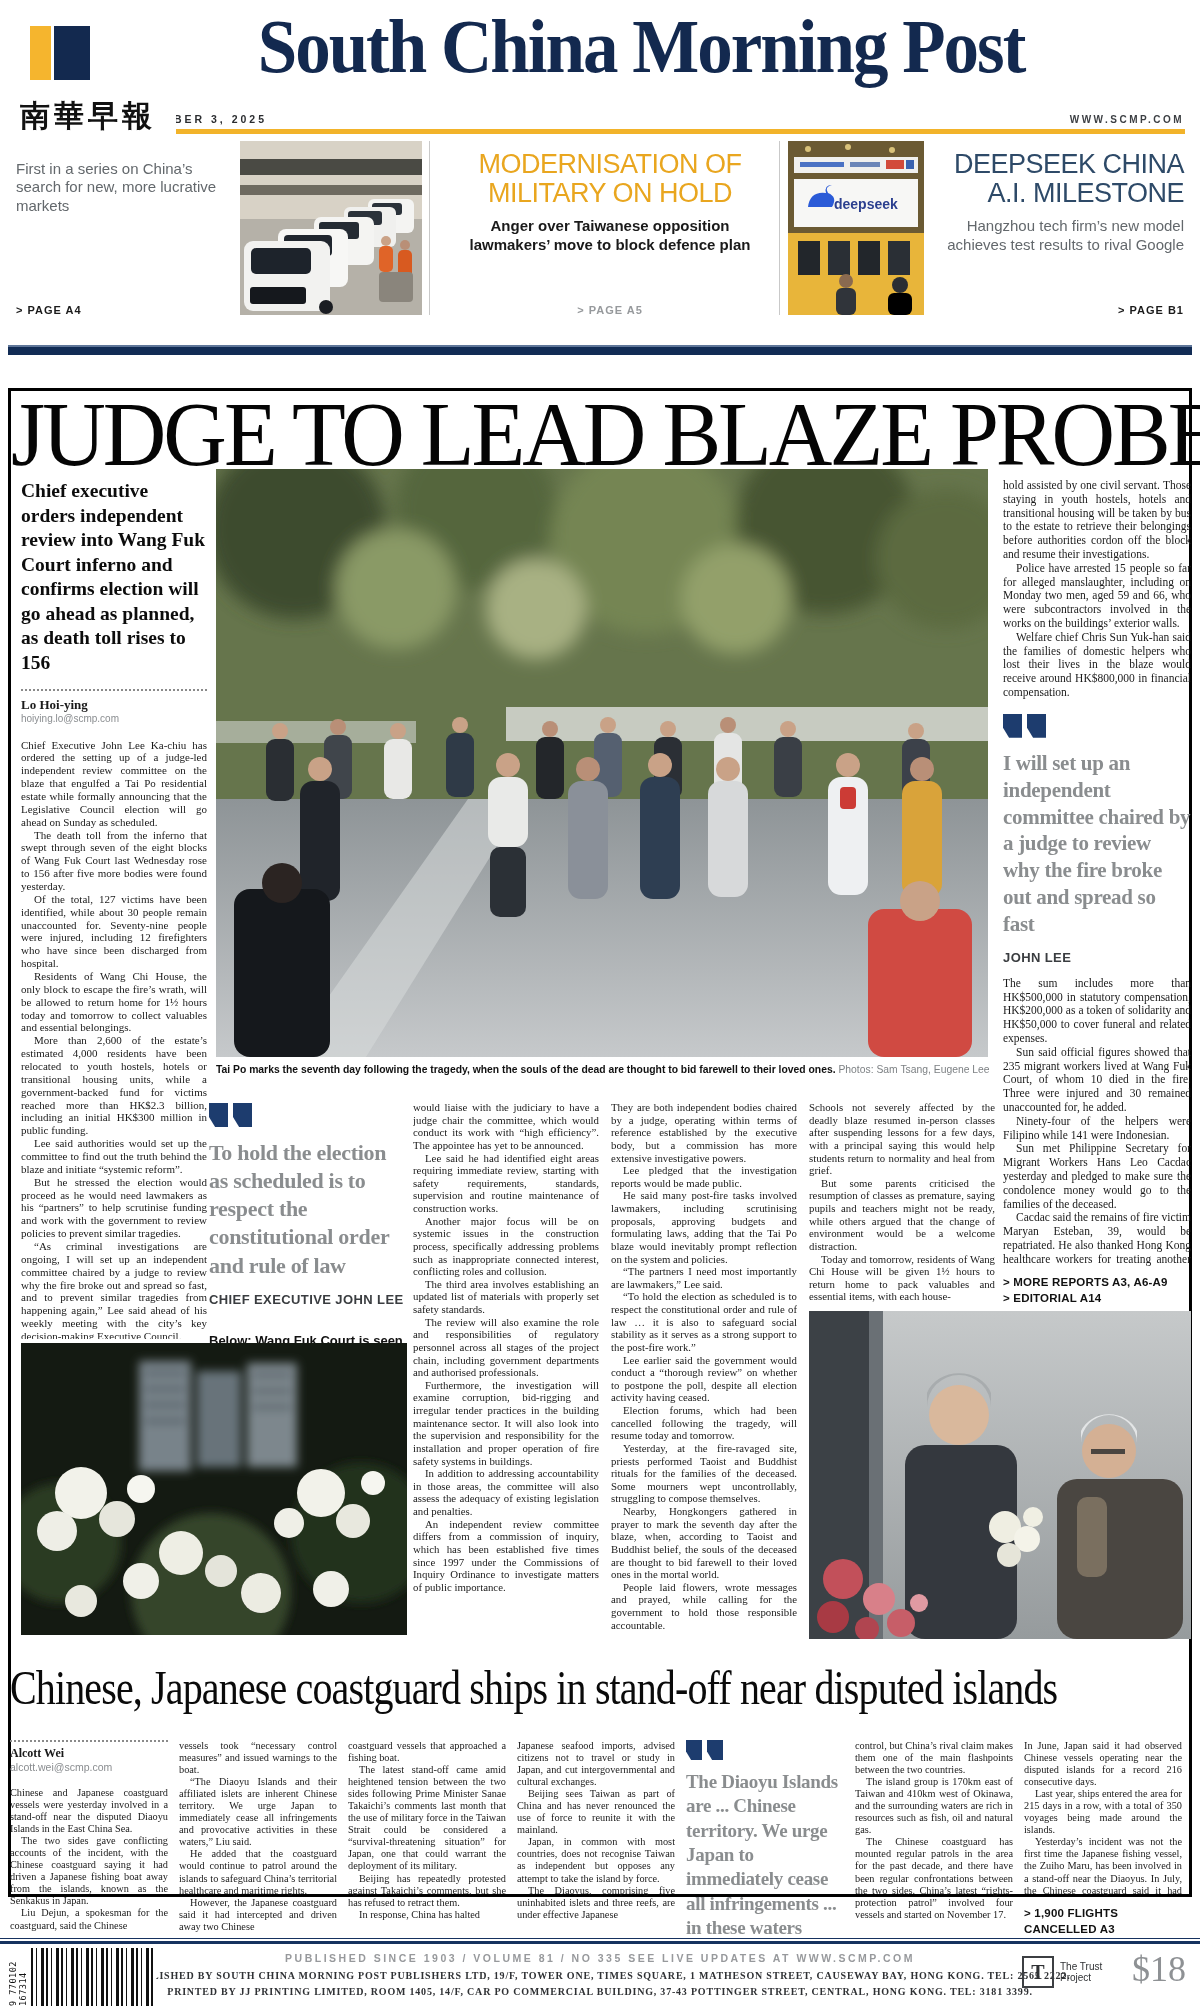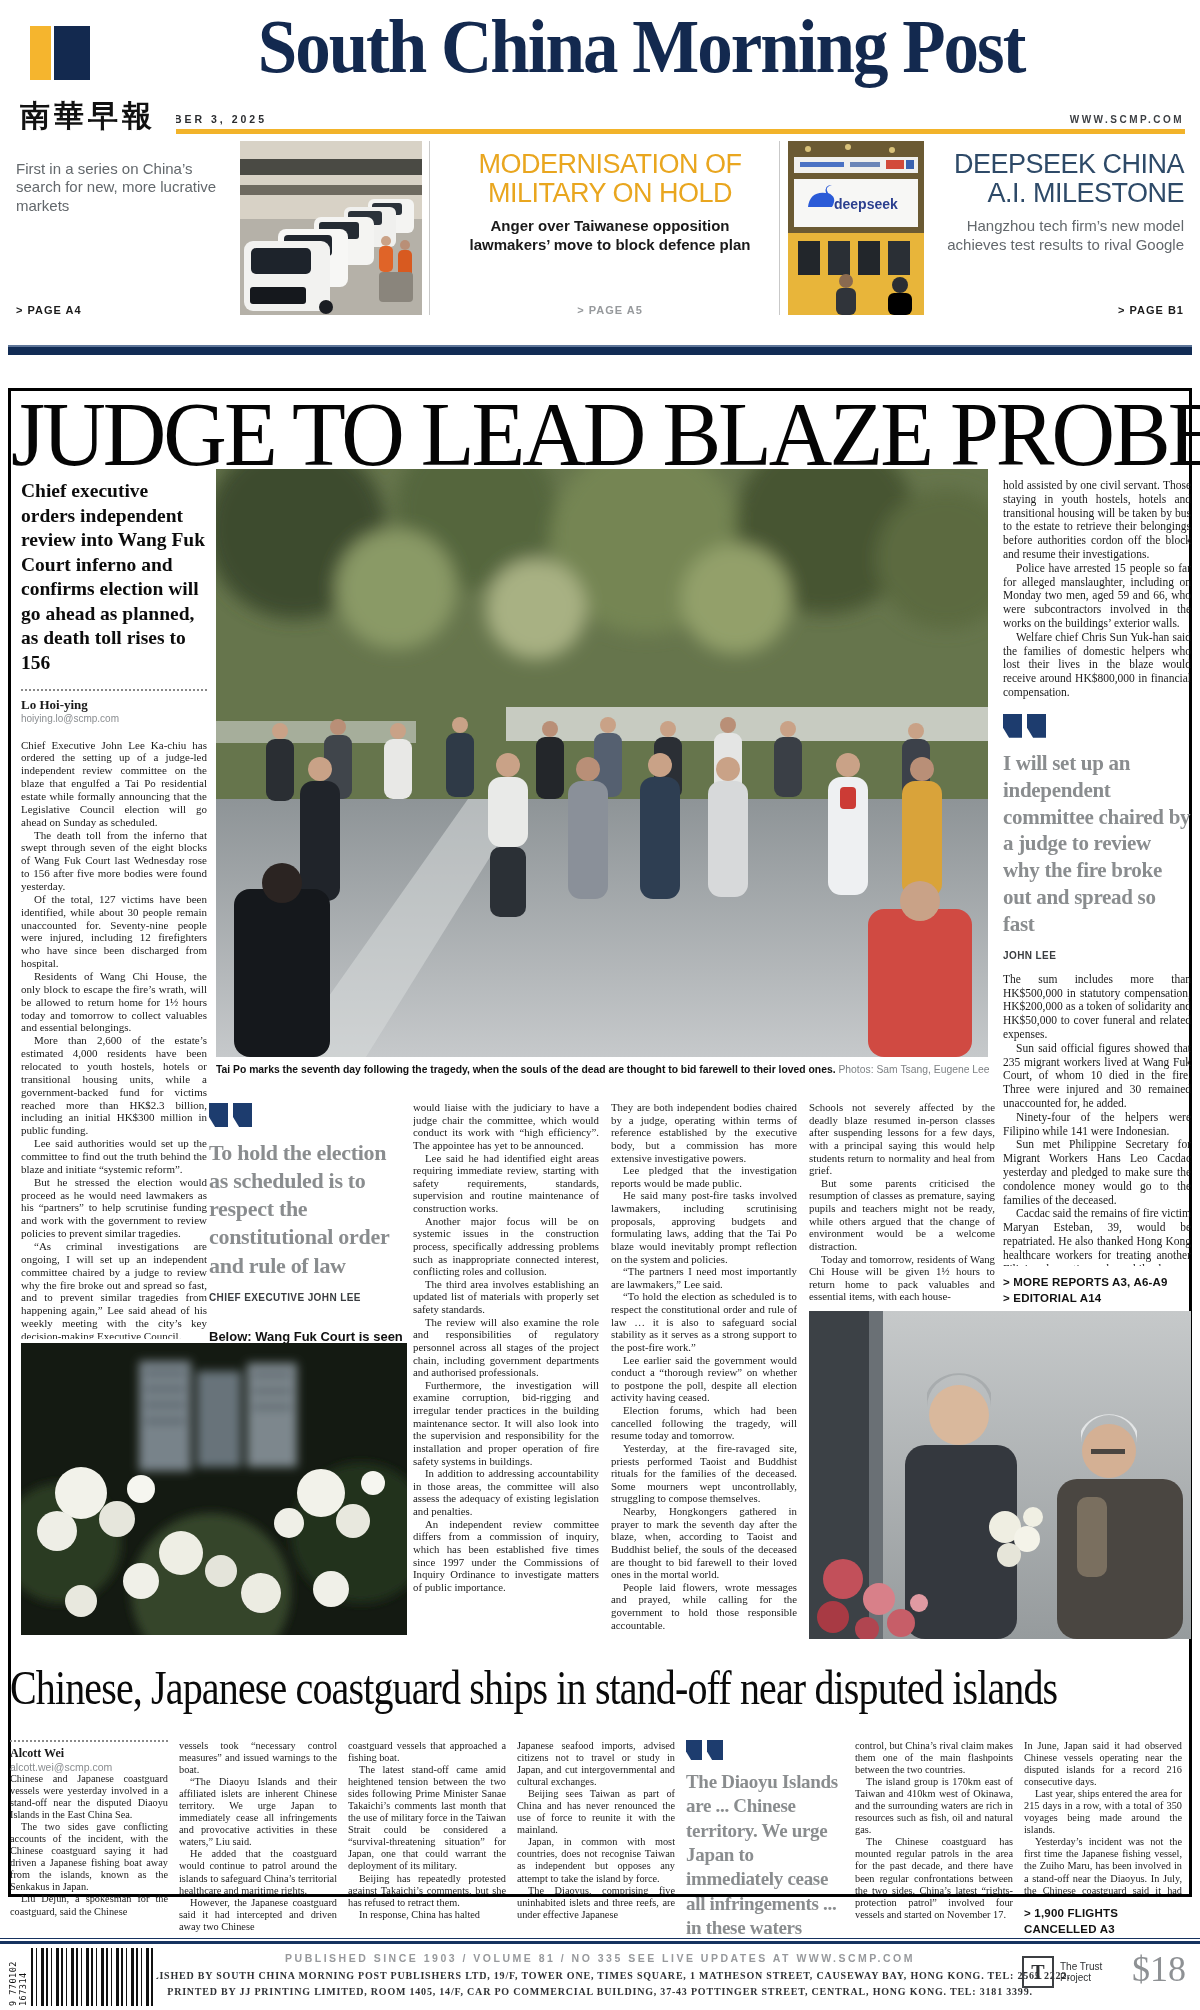--- a/index.html
+++ b/index.html
@@ -70,21 +70,21 @@
   .main-photo { position:absolute; left:205px; top:78px; width:772px; height:588px; }
   .main-caption { position:absolute; left:205px; top:672px; width:772px; height:22px; overflow:visible;
                   font-family:"Liberation Sans",sans-serif; font-weight:700; font-size:11.5px;
                   white-space:nowrap; transform:scaleX(.9); transform-origin:left; color:#111; }
   .main-caption .credit { font-weight:400; color:#7d8184; }
 
   .qm { display:inline-block; width:19px; height:24px; background:#1d3c6e; margin-right:5px;
         clip-path:polygon(0 0,100% 0,100% 100%,32% 100%,0 58%); }
   .pullquote .qtext { font-family:"Liberation Serif",serif; font-weight:700; font-size:22px;
                       line-height:1.28; color:#8a8d8f; margin-top:8px; letter-spacing:-0.3px; }
-  .pullquote .attr { font-family:"Liberation Sans",sans-serif; font-weight:700; font-size:10px;
+  .pullquote .attr { font-family:"Liberation Sans",sans-serif; font-weight:700; font-size:13px;
                      letter-spacing:.4px; color:#3a3d40; margin-top:12px; }
   .below-cap { font-family:"Liberation Sans",sans-serif; font-weight:700; font-size:13px;
                line-height:1.3; color:#111; margin-top:26px; }
 
   .col6 { display:flex; flex-direction:column; }
   .col6 .pq2 .qtext { font-size:21px; }
   .col6 .mid { flex:1; overflow:hidden; margin-top:12px; }
   .links { margin-top:auto; padding-top:8px; }
   .plink { font-family:"Liberation Sans",sans-serif; font-weight:700; font-size:11.5px;
            letter-spacing:.2px; color:#111; line-height:1.45; }
@@ -95,21 +95,21 @@
   
   .sec-headline { position:absolute; left:10px; top:1660px; width:1340px;
                   font-family:"Liberation Serif",serif; font-size:46px; letter-spacing:-1px;
                   color:#0a0a0a; transform:scaleX(.87) scaleY(1.05); transform-origin:top left;
                   white-space:nowrap; }
   .seccol { position:absolute; top:1740px; width:158px; height:198px; overflow:hidden; }
   .seccol p { font-size:10.3px; line-height:1.17; text-align:justify; }
   .seccol p + p { text-indent:11px; }
   .seccol .byname { font-size:12px; margin-top:4px; }
   .seccol .bymail { font-size:10.5px; }
-  .secbody1 { margin-top:0; }
+  .secbody1 { margin-top:14px; }
   .secquote .qm { width:16px; height:20px; }
   .secquote .qtext { font-size:19px; margin-top:6px; }
   .col7flex { display:flex; flex-direction:column; }
   .col7flex .secbody { overflow:hidden; flex:1; }
 
   
   .foot-rule1 { position:absolute; left:0; right:0; top:1938px; height:1px; background:#16325f; }
   .foot-rule2 { position:absolute; left:0; right:0; top:1941px; height:3px; background:#16325f; }
   .foot1 { position:absolute; left:0; right:0; top:1952px; text-align:center;
            font-family:"Liberation Sans",sans-serif; font-weight:700; font-size:10.5px;

